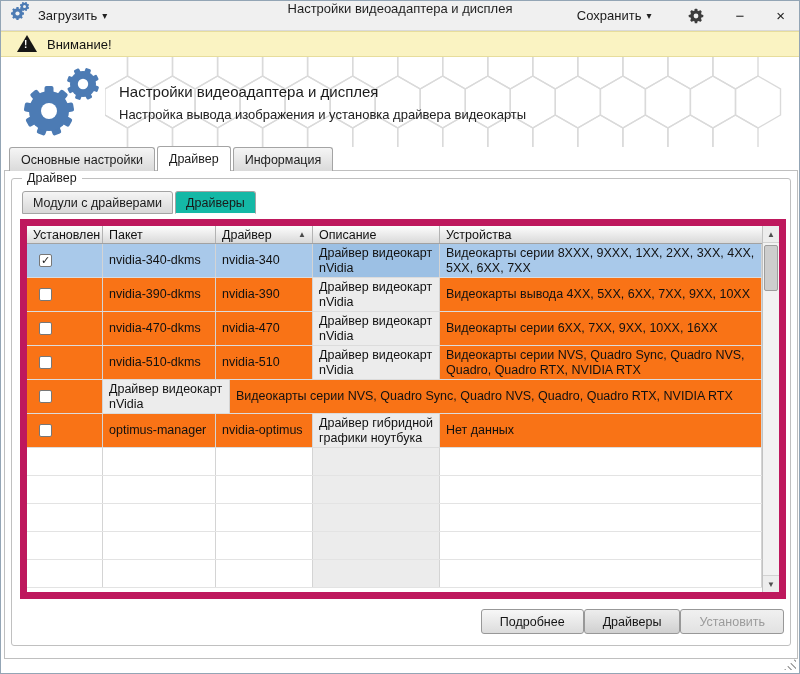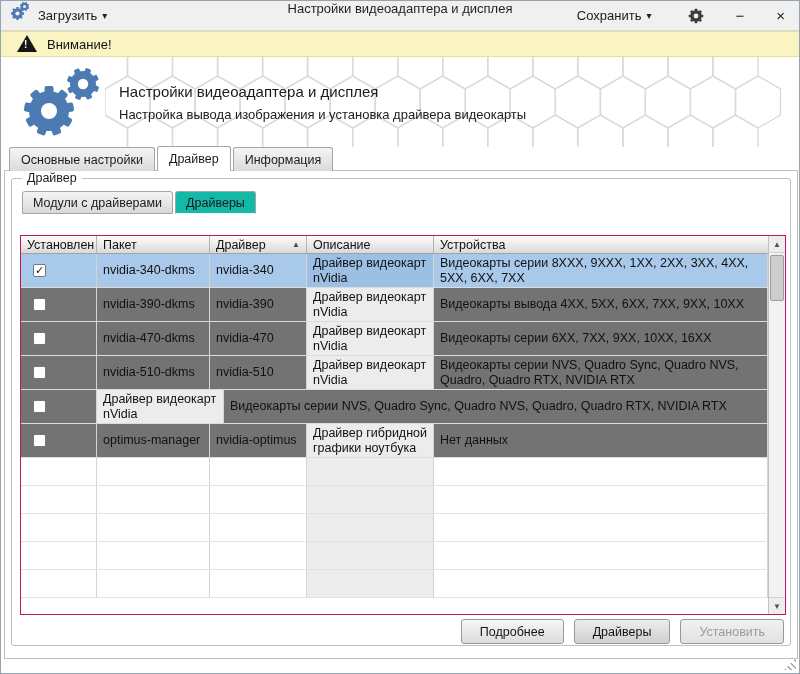--- a/index.html
+++ b/index.html
@@ -64,39 +64,39 @@
               padding:0 5px; font-size:12.5px; color:#1c1c1c; }
 
   
   .subtabs { position:absolute; left:10px; top:12px; height:23px; display:flex; }
   .stab { height:23px; padding:0 10px; display:flex; align-items:center;
           font-size:12.5px; background:linear-gradient(#f5f5f5,#d8d8d8);
           border:1px solid #a4a4a4; border-radius:3px 3px 0 0; margin-right:2px; }
   .stab.active { background:#14b8a6; border-bottom-color:#fdfdfd; }
 
   
-  .table { position:absolute; left:8px; top:56px; width:766px; height:380px;
-           border:1px solid #be185d; background:#fff; overflow:hidden; }
+  .table { position:absolute; left:8px; top:40px; width:766px; height:380px;
+           border:7px solid #be185d; background:#fff; overflow:hidden; }
   .thead { display:flex; width:calc(100% - 17px); height:18px;
            background:linear-gradient(#fdfdfd,#d9d9d9);
            border-bottom:1px solid #a2a2a2; }
   .hcell { display:flex; align-items:center; padding:0 6px; font-size:12.5px;
            color:#111; border-right:1px solid #b3b3b3; overflow:hidden;
            white-space:nowrap; }
   .hcell.c2 { justify-content:space-between; }
   .sort { font-size:8px; color:#4a4a4a; margin-left:4px; }
 
   .c0 { width:76px; flex:none; }
   .c1 { width:113px; flex:none; }
   .c2 { width:97px; flex:none; }
   .c3 { width:127px; flex:none; }
   .c4 { flex:1; border-right:none; }
 
   .trow { display:flex; width:calc(100% - 17px); height:34px;
-          border-bottom:1px solid #dcdcdc; background:#737373; }
+          border-bottom:1px solid #dcdcdc; background:#f97316; }
   .trow.selected { background:#a9c9ea; }
   .erow { display:flex; width:calc(100% - 17px); height:28px;
           border-bottom:1px solid #e3e3e3; }
   .cell { display:flex; align-items:center; padding:2px 6px; font-size:12.5px;
           line-height:15px; color:#111; border-right:1px solid #d4d4d4;
           overflow:hidden; }
   .cell.c3 { background:#ececec; }
   .trow.selected .cell.c3 { background:#9cc0e4; }
   .cell.c0 { padding-left:12px; }
 
@@ -110,21 +110,21 @@
              background:#f2f2f2; border-left:1px solid #c2c2c2; }
   .sc-btn { position:absolute; left:0; width:16px; height:17px; display:flex;
             align-items:center; justify-content:center; font-size:8px;
             color:#4f4f4f; background:#ededed; }
   .sc-btn.up { top:0; border-bottom:1px solid #d2d2d2; }
   .sc-btn.down { bottom:0; border-top:1px solid #d2d2d2; }
   .sc-thumb { position:absolute; left:1px; top:19px; width:14px; height:46px;
               background:#cdcdcd; border:1px solid #9d9d9d; border-radius:2px; }
 
   
-  .btnrow { position:absolute; right:6px; top:440px; display:flex; gap:10px; }
+  .btnrow { position:absolute; right:6px; top:430px; display:flex; }
   .pbtn { height:25px; padding:0 18px; font-family:"Liberation Sans",sans-serif;
           font-size:12.5px; color:#141414;
           background:linear-gradient(#f7f7f7,#dcdcdc);
           border:1px solid #989898; border-radius:3px; }
   .pbtn.emph { background:linear-gradient(#ededed,#d0d0d0); }
   .pbtn.disabled { color:#9b9b9b; background:linear-gradient(#f0f0f0,#e2e2e2); }
 
   
   .statusbar { position:absolute; left:0; bottom:0; width:100%; height:15px; }
   .grip { position:absolute; right:3px; bottom:3px; width:12px; height:12px;

